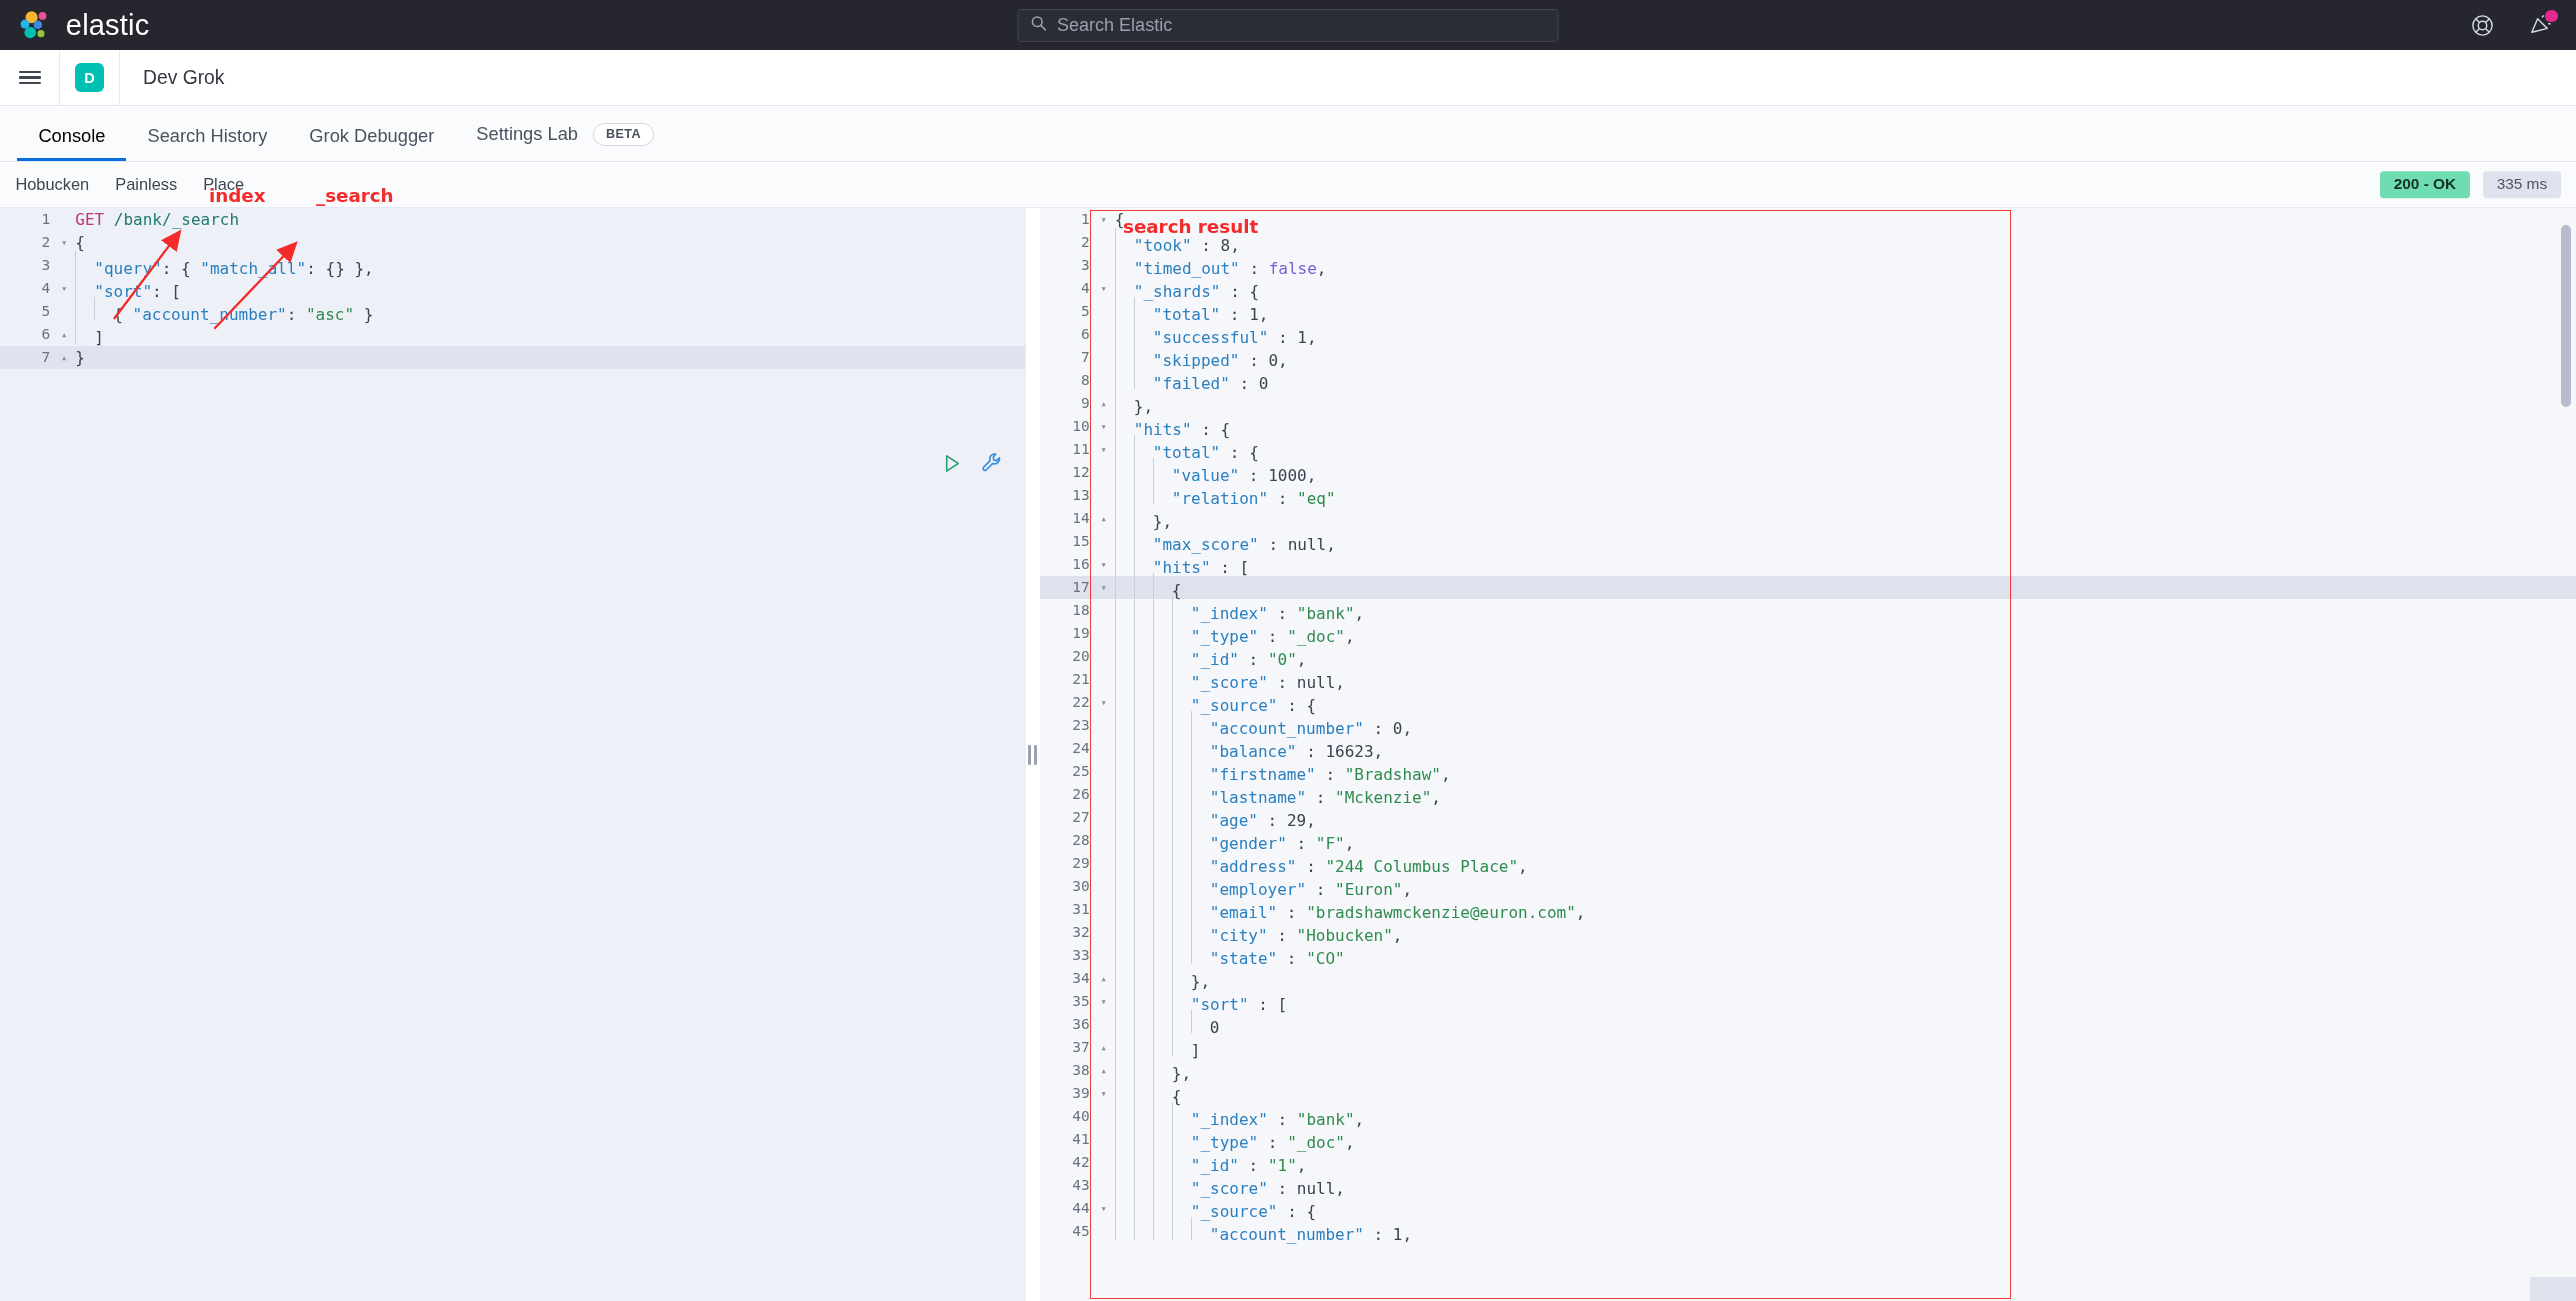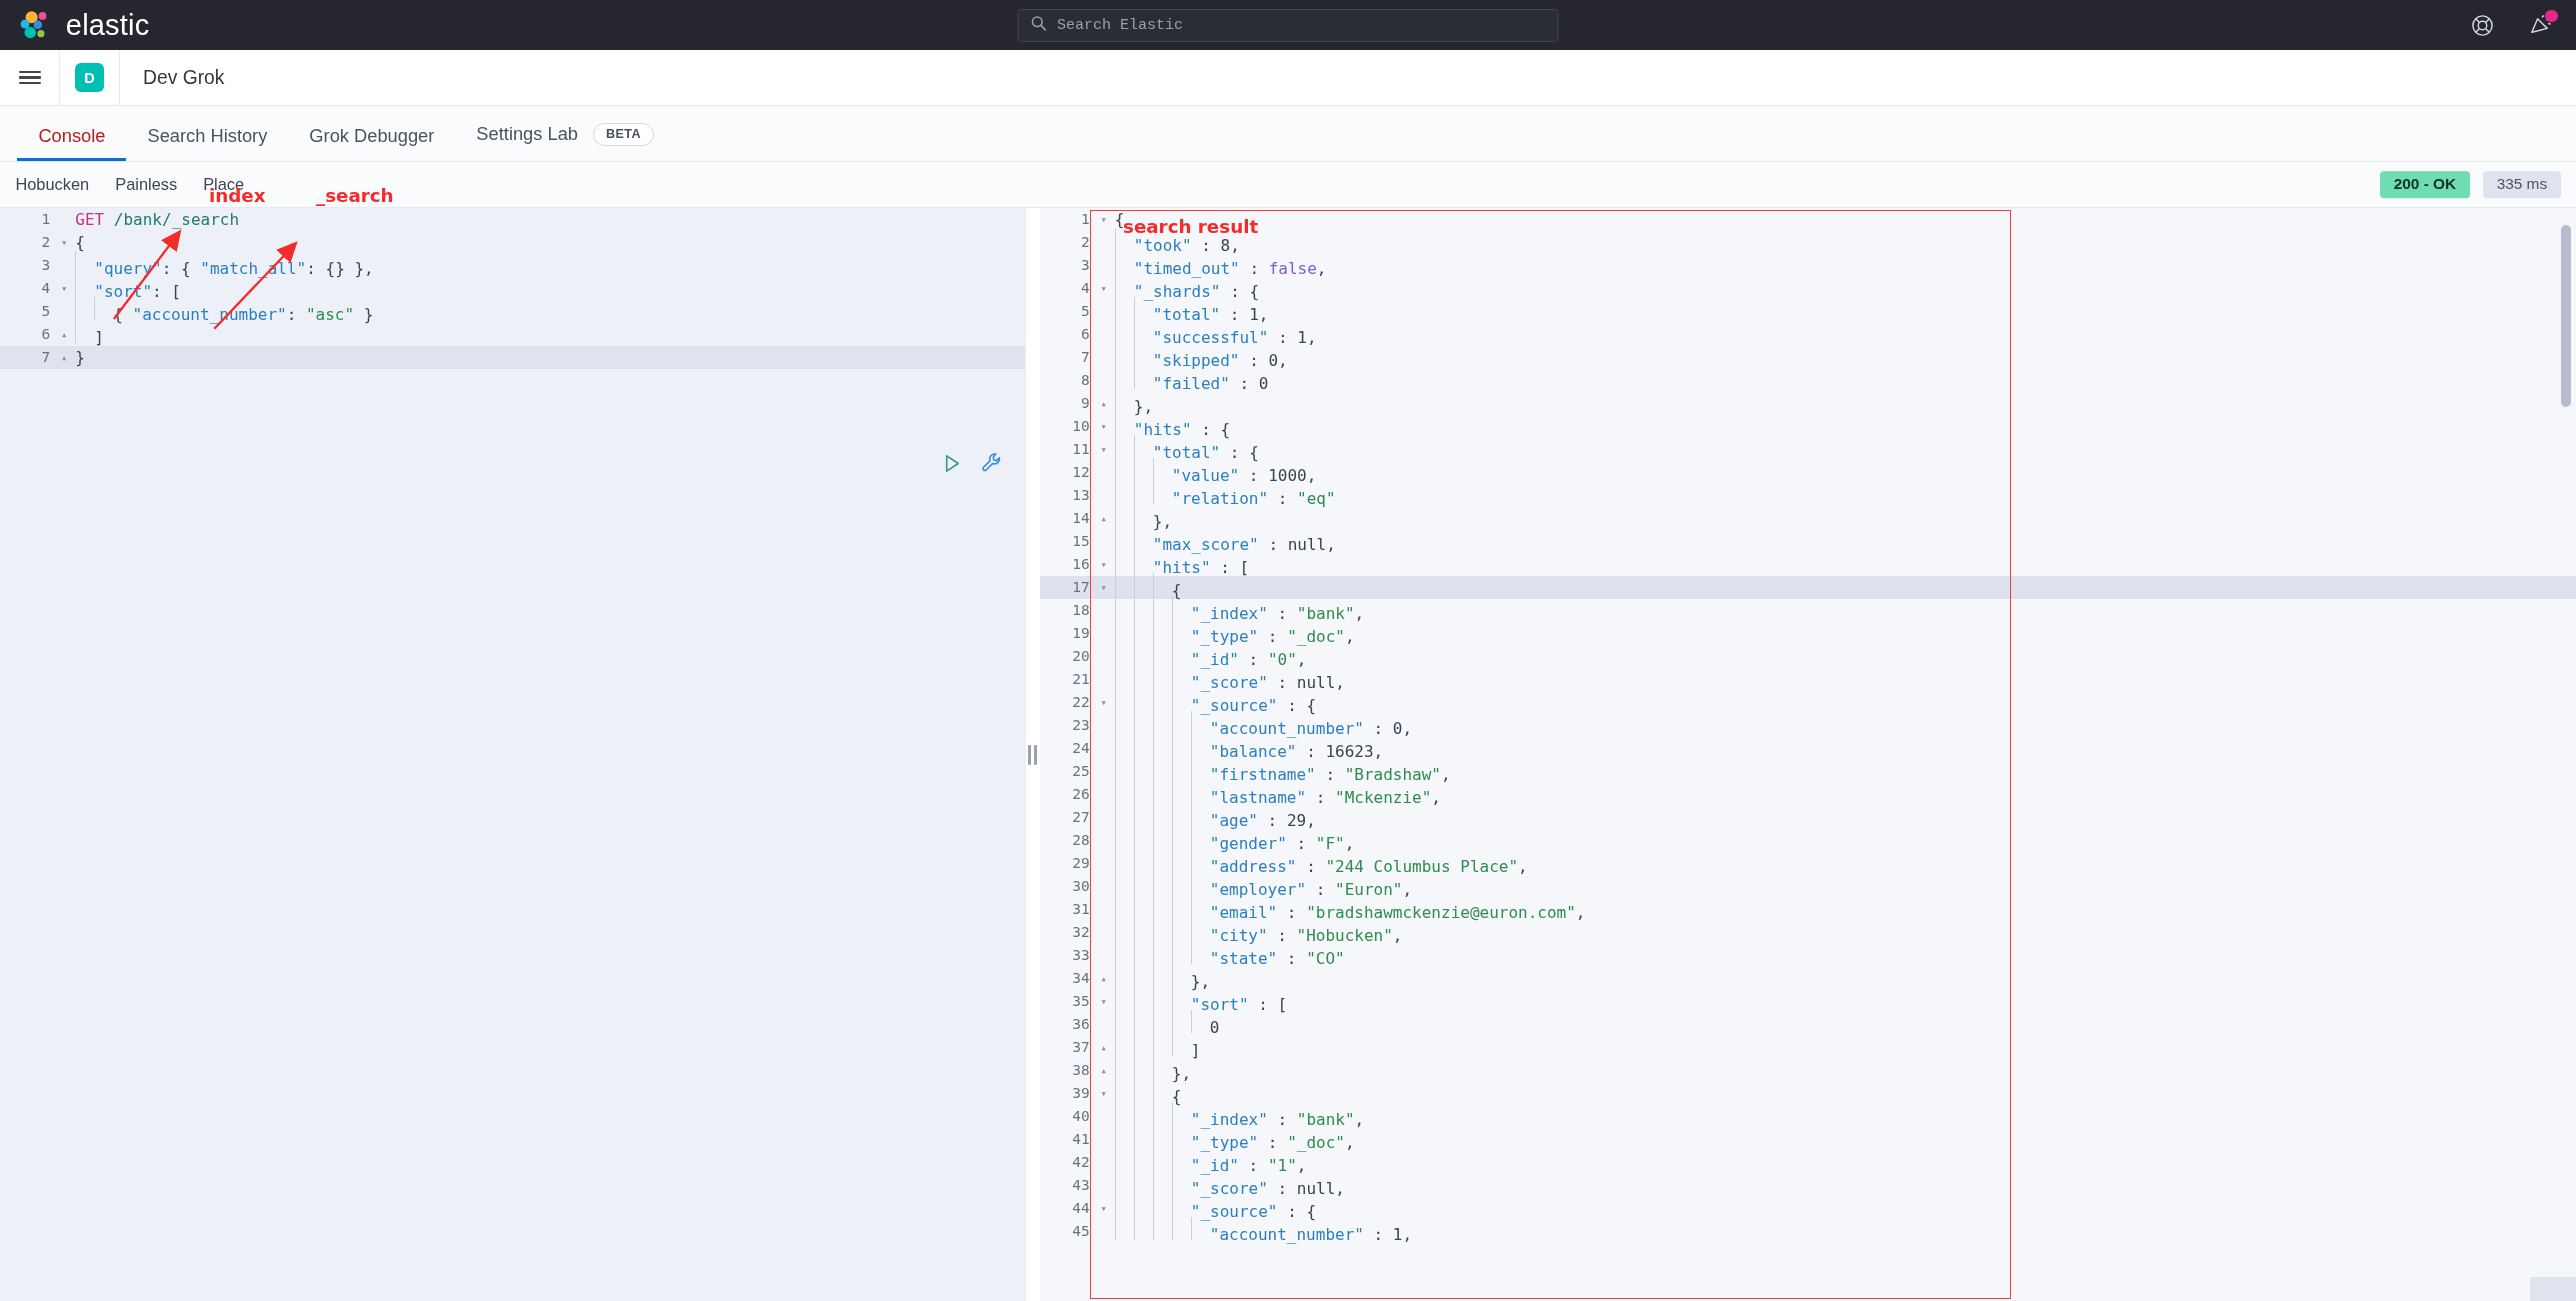--- a/index.html
+++ b/index.html
@@ -29,21 +29,21 @@
   .global-search {
     height: 33px;
     background: #2b2d36;
     border: 1px solid #44454e;
     border-radius: 3.9px;
     display: flex; align-items: center; gap: 10.6px;
     padding: 0 11.6px;
   }
   .global-search input {
     flex: 1; background: transparent; border: none; outline: none;
-    color: #14b8a6; font-size: 15px; font-family: Liberation Mono, monospace;
+    color: #14b8a6; font-size: 18px; font-family: Liberation Sans, sans-serif;
   }
   .global-search input::placeholder { color: #98a0ad; }
 
   .topbar-right {
     margin-left: auto; display: flex; align-items: center; gap: 33px;
     padding-right: 23px;
   }
   .topbar-icon { position: relative; width: 25px; height: 25px; cursor: pointer; }
   .notif-dot {
     position: absolute; top: -2.9px; right: -4.8px;
@@ -78,21 +78,21 @@
   .tabsbar {
     height: 56px; background: #fafbfd;
     border-bottom: 1px solid #e3e6ef;
     display: flex; align-items: flex-end; padding-left: 17.4px;
   }
   .tab {
     position: relative; padding: 0 21px 15.4px 21px;
     font-size: 18.3px; color: #4b5260; cursor: pointer; line-height: 1;
     display: flex; align-items: center; gap: 15.4px;
   }
-  .tab.active { color: #b91c1c; }
+  .tab.active { color: #000000; }
   .tab.active::after {
     content: ""; position: absolute; left: 0; right: 0; bottom: 0;
     height: 2.9px; background: #0a6edd;
   }
   .beta-pill {
     border: 1px solid #d2d6e0; border-radius: 11.6px;
     font-size: 12.6px; font-weight: 700; color: #4a515e;
     padding: 3.9px 11.6px; letter-spacing: 0.4px; background: #fff;
   }
 

